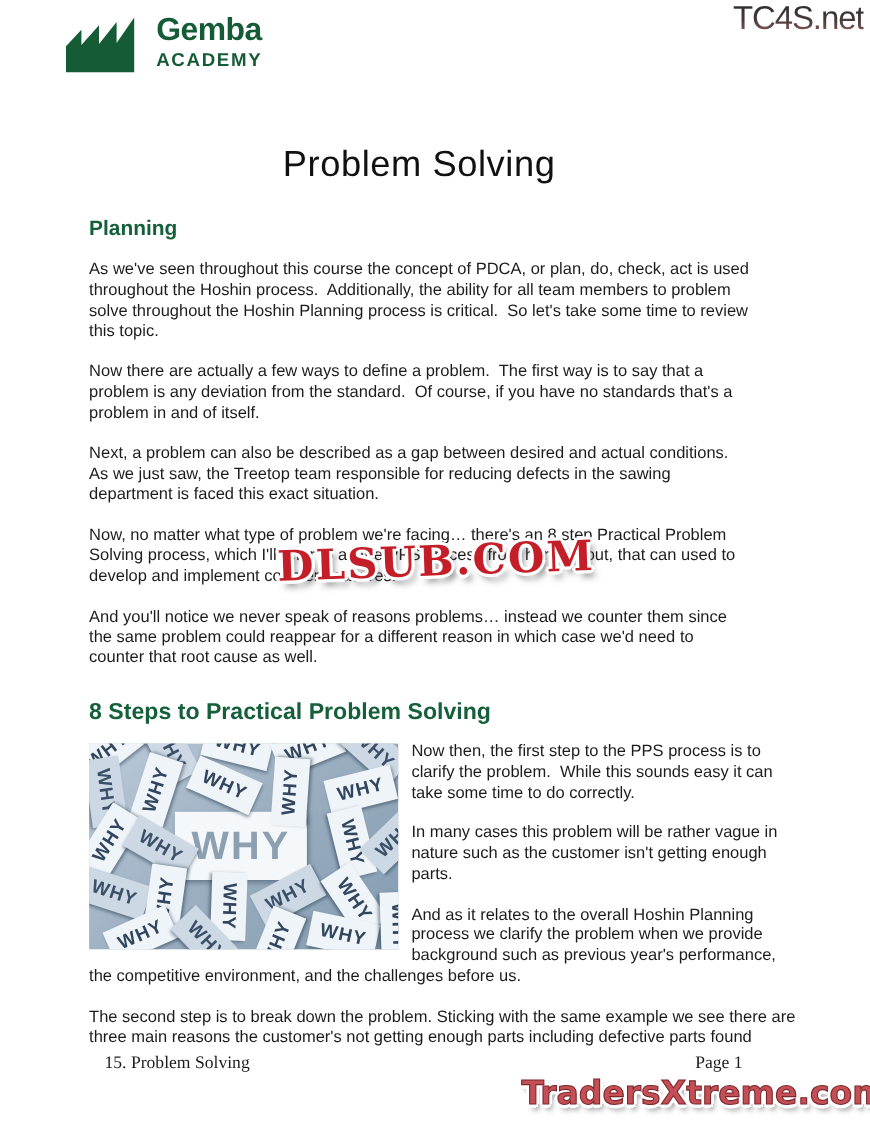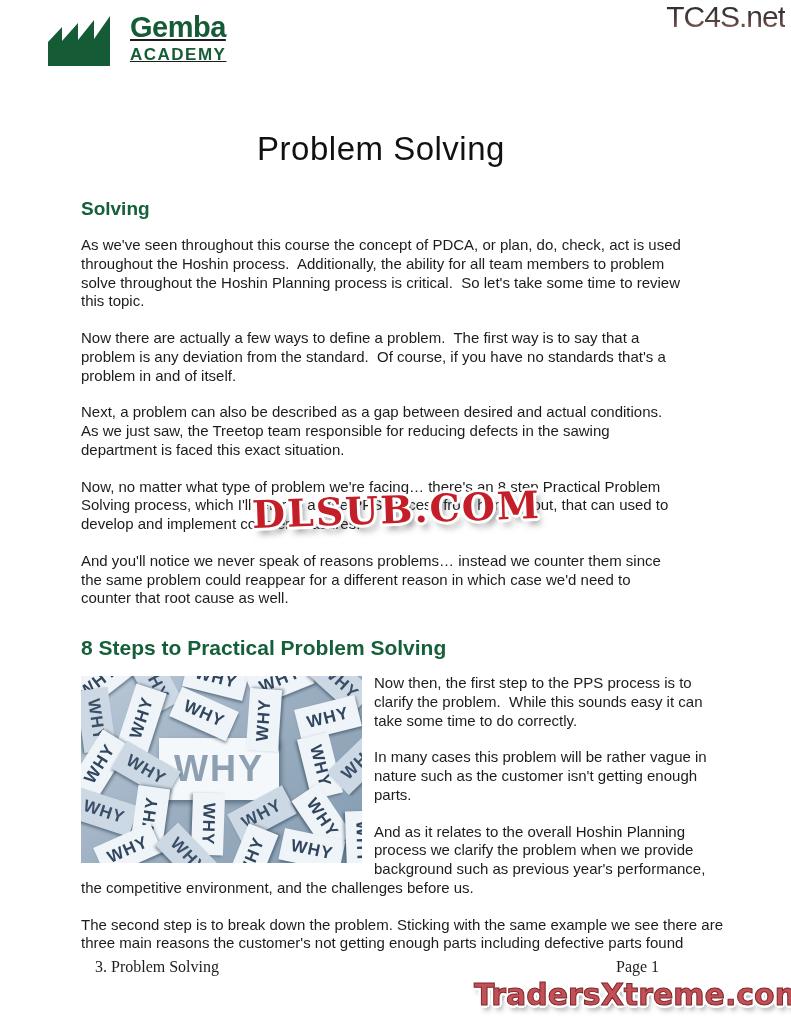--- a/index.html
+++ b/index.html
@@ -6,21 +6,21 @@
   .page{
     position:relative;
     width:791px;height:1024px;
     background:#fff;
     overflow:hidden;
     font-family:"Liberation Sans", sans-serif;
     color:#1c1c1c;
   }
 
   
-  .logo{position:absolute;top:10px;left:48px;display:flex;align-items:center;gap:8px;text-decoration:underline;}
+  .logo{position:absolute;top:10px;left:60px;display:flex;align-items:center;gap:8px;}
   .logo-icon svg{display:block;}
   .logo-text{line-height:1;}
   .logo-brand{font-size:29px;font-weight:700;color:#155b36;letter-spacing:-0.5px;}
   .logo-sub{font-size:17px;font-weight:700;color:#155b36;letter-spacing:1.5px;margin-top:4px;}
 
   .wm-tc4s{
     position:absolute;top:0;right:6px;
     font-size:30px;font-weight:400;letter-spacing:-1px;
     background:linear-gradient(180deg,#2f2f31 18%,#4a3a3a 55%,#96625c 95%);
     -webkit-background-clip:text;background-clip:text;color:transparent;
@@ -87,21 +87,21 @@
       -3px 0 0 #fff, 3px 0 0 #fff, 0 -3px 0 #fff, 0 3px 0 #fff,
       3px 5px 5px rgba(70,70,70,.5);
   }
 
   
   .footer-left{
     position:absolute;left:95px;top:958px;
     font-family:"Liberation Serif", serif;font-size:16px;color:#1c1c1c;
   }
   .footer-page{
-    position:absolute;left:616px;top:958px;
+    position:absolute;left:632px;top:958px;
     font-family:"Liberation Serif", serif;font-size:16px;color:#1c1c1c;
   }
 </style>
 </head>
 <body>
 
 <div class="page">
 
   <div class="logo">
     <div class="logo-icon">
@@ -113,21 +113,21 @@
       <div class="logo-brand">Gemba</div>
       <div class="logo-sub">ACADEMY</div>
     </div>
   </div>
 
   <div class="wm-tc4s">TC4S.net</div>
 
   <div class="content">
     <h1 class="doc-title">Problem Solving</h1>
 
-    <h2 class="h-green h-overview">Solving</h2>
+    <h2 class="h-green h-overview">Planning</h2>
 
     <p class="para">As we've seen throughout this course the concept of PDCA, or plan, do, check, act is used throughout the Hoshin process.  Additionally, the ability for all team members to problem solve throughout the Hoshin Planning process is critical.  So let's take some time to review this topic.</p>
     <p class="para">Now there are actually a few ways to define a problem.  The first way is to say that a problem is any deviation from the standard.  Of course, if you have no standards that's a problem in and of itself.</p>
     <p class="para">Next, a problem can also be described as a gap between desired and actual conditions.  As we just saw, the Treetop team responsible for reducing defects in the sawing department is faced this exact situation.</p>
     <p class="para">Now, no matter what type of problem we're facing… there's an 8 step Practical Problem Solving process, which I'll refer to as the PPS process from here on out, that can used to develop and implement countermeasures.</p>
     <p class="para">And you'll notice we never speak of reasons problems… instead we counter them since the same problem could reappear for a different reason in which case we'd need to counter that root cause as well.</p>
 
     <h2 class="h-green h-steps">8 Steps to Practical Problem Solving</h2>
 
     <div class="steps-body">
@@ -160,18 +160,18 @@
         </div>
       <p class="para">Now then, the first step to the PPS process is to clarify the problem.  While this sounds easy it can take some time to do correctly.</p>
       <p class="para">In many cases this problem will be rather vague in nature such as the customer isn't getting enough parts.</p>
       <p class="para">And as it relates to the overall Hoshin Planning process we clarify the problem when we provide background such as previous year's performance, the competitive environment, and the challenges before us.</p>
       <p class="para">The second step is to break down the problem. Sticking with the same example we see there are three main reasons the customer's not getting enough parts including defective parts found</p>
     </div>
   </div>
 
   <div class="wm-dlsub">DLSUB.COM</div>
 
-  <div class="footer-left">3. Problem Solving</div>
+  <div class="footer-left">15. Problem Solving</div>
   <div class="footer-page">Page 1</div>
 
   <div class="wm-traders">TradersXtreme.com</div>
 
 </div>
 
 </body></html>

